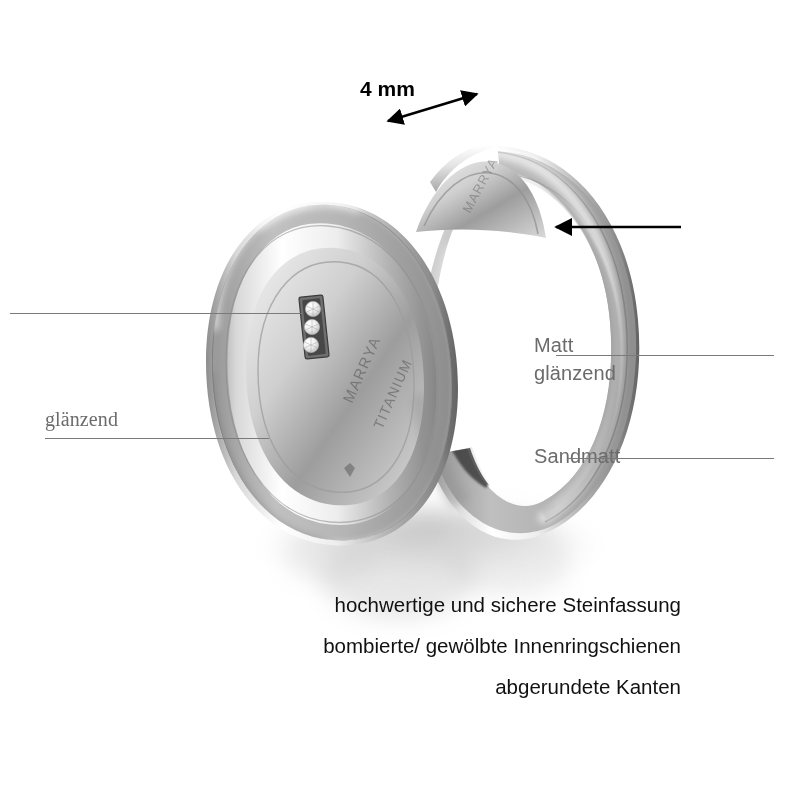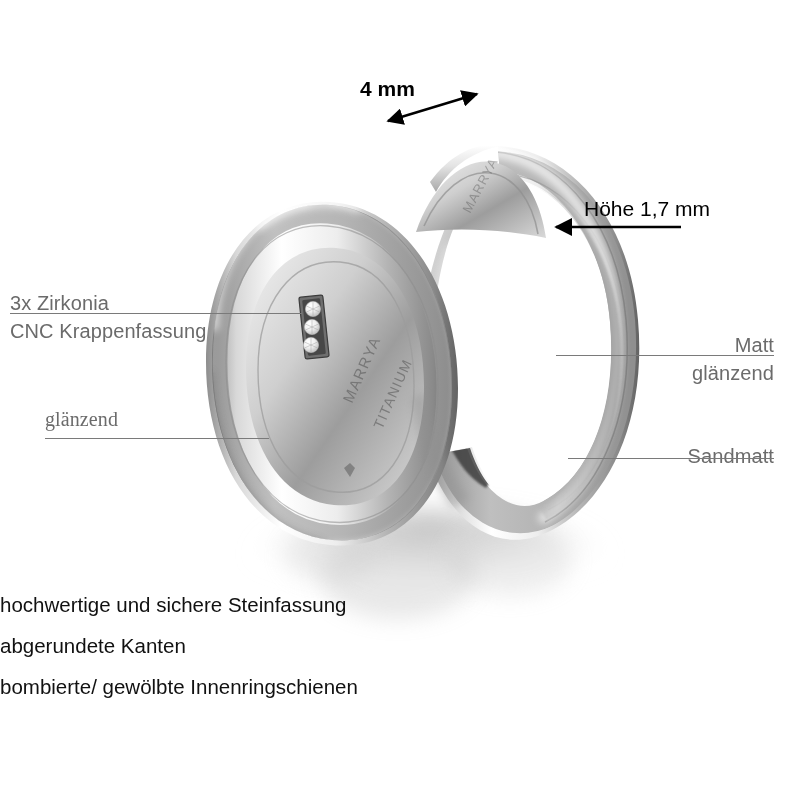--- a/index.html
+++ b/index.html
@@ -43,30 +43,30 @@
     color: #000000;
     font-size: 21px;
     line-height: 26px;
     white-space: nowrap;
   }
   .bottom-list {
     position: absolute;
     left: 0;
     top: 584px;
     width: 681px;
-    text-align: left;
+    text-align: right;
   }
   .bottom-list .bl-item {
     color: #111111;
     font-size: 20.5px;
     line-height: 41px;
     white-space: nowrap;
   }
   .left-block { text-align: left; }
-  .right-block { text-align: right; }
+  .right-block { text-align: left; }
   #dim-arrows {
     position: absolute;
     left: 0;
     top: 0;
     width: 800px;
     height: 800px;
     pointer-events: none;
   }
 </style>
 </head>
@@ -292,43 +292,38 @@
       </marker>
     </defs>
 
     <line x1="388" y1="121" x2="477" y2="94" stroke="#000000" stroke-width="2.4" marker-start="url(#arrowStart)" marker-end="url(#arrowEnd)"></line>
 
     <line x1="681" y1="227" x2="556" y2="227" stroke="#000000" stroke-width="2.6" marker-end="url(#arrowEnd)"></line>
   </svg>
 
   <div class="dim-label" style="left:360px; top:76px;font-weight:bold;">4 mm</div>
 
-  <div class="dim-label" style="left:584px; top:196px;">Höhe 1,7 mm</div>
-
-  <div class="anno left-block" style="left:10px; top:289px;">
-    <div>3x Zirkonia</div>
-    <div>CNC Krappenfassung</div>
-  </div>
+
   <div class="leader" style="left:10px; top:313px; width:292px;"></div>
 
   <div class="anno left-block" style="left:45px; top:405px;font-family:Liberation Serif, serif;">
     <div>glänzend</div>
   </div>
   <div class="leader" style="left:45px; top:438px; width:224px;"></div>
 
   <div class="anno right-block" style="left:534px; top:331px; width:240px;">
     <div>Matt</div>
     <div>glänzend</div>
   </div>
   <div class="leader" style="left:556px; top:355px; width:218px;"></div>
 
   <div class="anno right-block" style="left:534px; top:430px; width:240px;margin-top:12px;">
     <div>Sandmatt</div>
   </div>
   <div class="leader" style="left:568px; top:458px; width:206px;"></div>
 
   <div class="bottom-list">
     <div class="bl-item">hochwertige und sichere Steinfassung</div>
+    <div class="bl-item">bombierte/ gewölbte Innenringschienen</div>
     <div class="bl-item">abgerundete Kanten</div>
-    <div class="bl-item">bombierte/ gewölbte Innenringschienen</div>
   </div>
 
 </div>
 
 </body></html>

